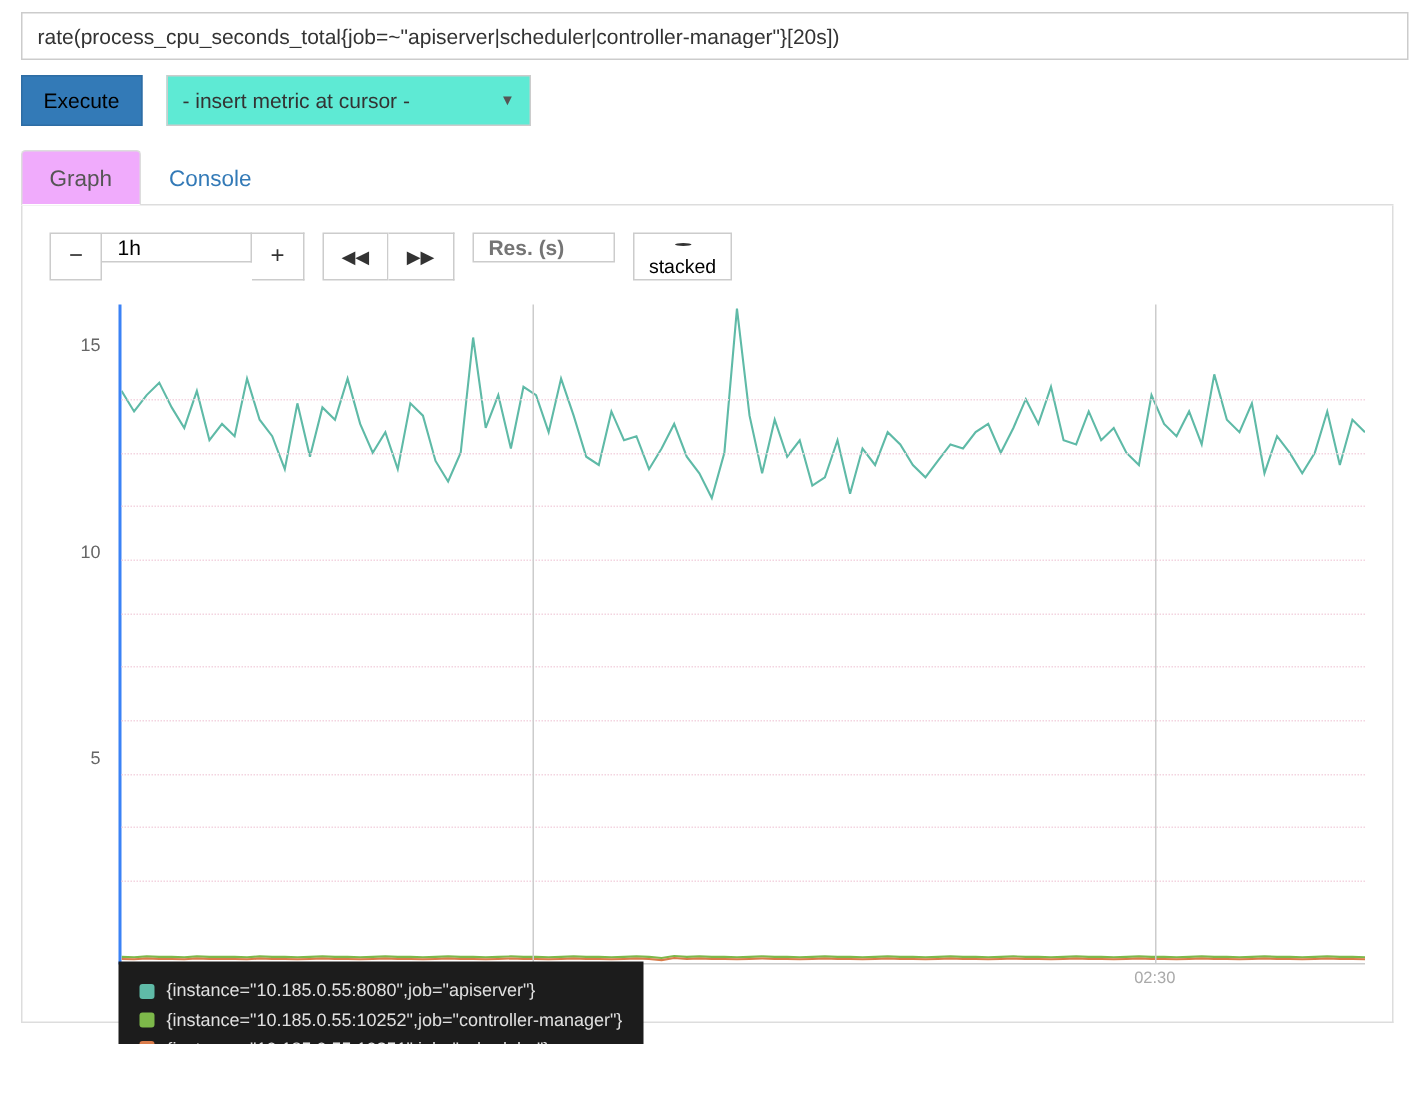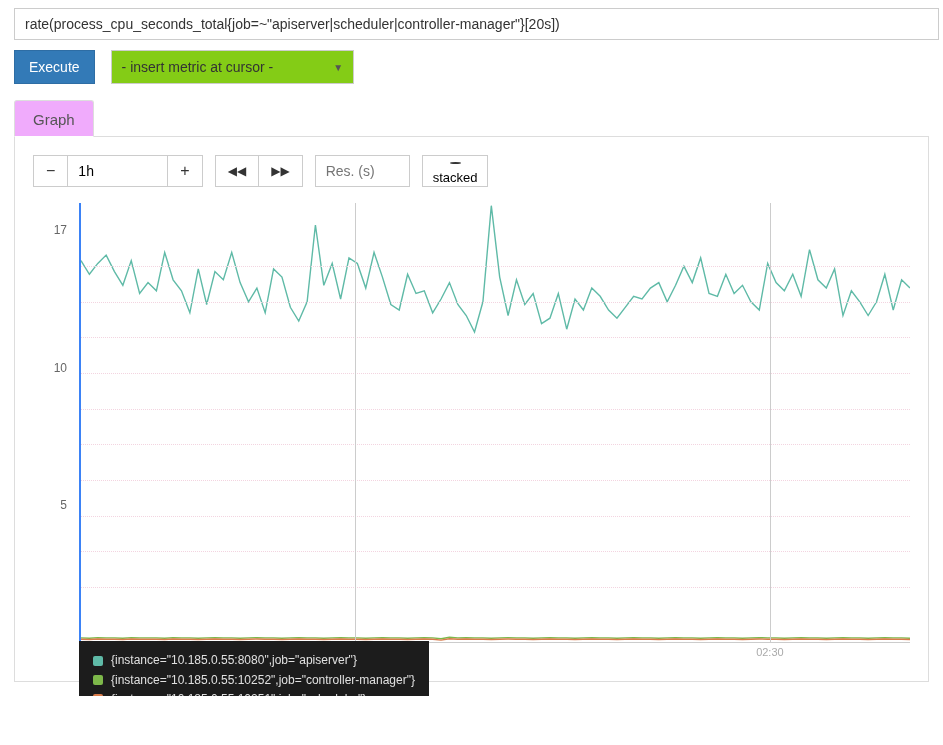--- a/index.html
+++ b/index.html
@@ -19,35 +19,35 @@
     font-family: inherit;
     color: #333;
   }
   .toolbar-row {
     display: flex;
     gap: 16px;
     margin: 0 14px 16px 14px;
   }
   .execute-btn {
     background: #337ab7;
-    color: #ffffff;
+    color: #000000;
     border: 1px solid #2e6da4;
     padding: 8px 14px;
     font-size: 14px;
     cursor: pointer;
   }
   .metric-select {
     border: 1px solid #ccc;
     padding: 8px 10px;
     font-size: 14px;
     display: flex;
     align-items: center;
     gap: 60px;
     cursor: pointer;
-    background: #84cc16;
+    background: #5eead4;
   }
   .metric-select .caret {
     font-size: 10px;
     color: #555;
   }
   .tabs {
     border-bottom: 1px solid #ddd;
     display: flex;
     margin: 0 14px;
   }
@@ -91,24 +91,24 @@
     color: #333;
     line-height: 1;
     height: 32px;
   }
   .ctrl-btn + .ctrl-btn, .ctrl-btn + .ctrl-input, .ctrl-input + .ctrl-btn { border-left: none; }
   .ctrl-input {
     border: 1px solid #ccc;
     padding: 6px 10px;
     font-size: 14px;
     width: 100px;
-    height: 32px;
+    height: 20px;
   }
   .ctrl-input.wide { width: 205px; }
-  .ctrl-input.med { width: 95px; }
+  .ctrl-input.med { width: 95px; font-weight: bold; }
   .stacked-btn {
     border: 1px solid #ccc;
     background: #fff;
     padding: 6px 10px;
     font-size: 13px;
     cursor: pointer;
     height: 32px;
     display: flex;
     align-items: center;
     gap: 6px;
@@ -178,20 +178,21 @@
 <div class="toolbar-row">
   <button class="execute-btn">Execute</button>
   <div class="metric-select">
     <span>- insert metric at cursor -</span>
     <span class="caret">▼</span>
   </div>
 </div>
 
 <div class="tabs">
   <div class="tab active">Graph</div>
+  <div class="tab">Console</div>
 </div>
 
 <div class="graph-panel">
 
   <div class="controls-row">
     <div class="ctrl-group">
       <button class="ctrl-btn">−</button>
       <input class="ctrl-input" value="1h" style="">
       <button class="ctrl-btn">+</button>
     </div>
@@ -203,21 +204,21 @@
     <button class="stacked-btn">
       <span class="stacked-icon"></span>
       <span>stacked</span>
     </button>
   </div>
 
   <div class="chart-area">
     <div class="y-axis" id="y-axis">
         <div class="y-tick" style="top: 301.812px;">5</div>
         <div class="y-tick" style="top: 164.625px;">10</div>
-        <div class="y-tick" style="top: 27.4375px;">17</div>
+        <div class="y-tick" style="top: 27.4375px;">15</div>
       </div>
     <div class="plot" id="plot">
       <svg class="lines" id="svg" preserveAspectRatio="none" viewBox="0 0 830 439">
           <path d="M0.0 57.6 L8.4 71.3 L16.8 60.4 L25.2 52.1 L33.5 68.6 L41.9 82.3 L50.3 57.6 L58.7 90.5 L67.1 79.6 L75.5 87.8 L83.8 49.4 L92.2 76.8 L100.6 87.8 L109.0 109.8 L117.4 65.9 L125.8 101.5 L134.1 68.6 L142.5 76.8 L150.9 49.4 L159.3 79.6 L167.7 98.8 L176.1 85.1 L184.4 109.8 L192.8 65.9 L201.2 74.1 L209.6 104.3 L218.0 118.0 L226.4 98.8 L234.7 22.0 L243.1 82.3 L251.5 60.4 L259.9 96.0 L268.3 54.9 L276.7 60.4 L285.1 85.1 L293.4 49.4 L301.8 74.1 L310.2 101.5 L318.6 107.0 L327.0 71.3 L335.4 90.5 L343.7 87.8 L352.1 109.8 L360.5 96.0 L368.9 79.6 L377.3 101.5 L385.7 112.5 L394.0 129.0 L402.4 98.8 L410.8 2.7 L419.2 74.1 L427.6 112.5 L436.0 76.8 L444.3 101.5 L452.7 90.5 L461.1 120.7 L469.5 115.2 L477.9 90.5 L486.3 126.2 L494.6 96.0 L503.0 107.0 L511.4 85.1 L519.8 93.3 L528.2 107.0 L536.6 115.2 L544.9 104.3 L553.3 93.3 L561.7 96.0 L570.1 85.1 L578.5 79.6 L586.9 98.8 L595.3 82.3 L603.6 63.1 L612.0 79.6 L620.4 54.9 L628.8 90.5 L637.2 93.3 L645.6 71.3 L653.9 90.5 L662.3 82.3 L670.7 98.8 L679.1 107.0 L687.5 60.4 L695.9 79.6 L704.2 87.8 L712.6 71.3 L721.0 93.3 L729.4 46.6 L737.8 76.8 L746.2 85.1 L754.5 65.9 L762.9 112.5 L771.3 87.8 L779.7 98.8 L788.1 112.5 L796.5 98.8 L804.8 71.3 L813.2 107.0 L821.6 76.8 L830.0 85.1 " fill="none" stroke="#5fbaa7" stroke-width="1.4"></path>
           <path d="M0.0 434.9 L8.4 435.2 L16.8 434.6 L25.2 434.9 L33.5 434.9 L41.9 435.2 L50.3 434.6 L58.7 434.9 L67.1 434.9 L75.5 434.9 L83.8 435.2 L92.2 434.6 L100.6 434.9 L109.0 434.9 L117.4 435.2 L125.8 434.9 L134.1 434.6 L142.5 434.9 L150.9 434.9 L159.3 435.2 L167.7 434.9 L176.1 434.6 L184.4 434.9 L192.8 434.9 L201.2 435.2 L209.6 434.9 L218.0 434.6 L226.4 434.9 L234.7 434.9 L243.1 435.2 L251.5 434.9 L259.9 434.6 L268.3 434.9 L276.7 434.9 L285.1 435.2 L293.4 434.9 L301.8 434.6 L310.2 434.9 L318.6 434.9 L327.0 435.2 L335.4 434.9 L343.7 434.6 L352.1 434.9 L360.5 435.7 L368.9 434.3 L377.3 434.9 L385.7 434.6 L394.0 434.9 L402.4 434.9 L410.8 435.2 L419.2 434.9 L427.6 434.6 L436.0 434.9 L444.3 434.9 L452.7 435.2 L461.1 434.9 L469.5 434.6 L477.9 434.9 L486.3 434.9 L494.6 435.2 L503.0 434.9 L511.4 434.6 L519.8 434.9 L528.2 434.9 L536.6 435.2 L544.9 434.9 L553.3 434.6 L561.7 434.9 L570.1 434.9 L578.5 435.2 L586.9 434.9 L595.3 434.6 L603.6 434.9 L612.0 434.9 L620.4 435.2 L628.8 434.9 L637.2 434.6 L645.6 434.9 L653.9 434.9 L662.3 435.2 L670.7 434.9 L679.1 434.6 L687.5 434.9 L695.9 434.9 L704.2 435.2 L712.6 434.9 L721.0 434.6 L729.4 434.9 L737.8 434.9 L746.2 435.2 L754.5 434.9 L762.9 434.6 L771.3 434.9 L779.7 434.9 L788.1 435.2 L796.5 434.9 L804.8 434.6 L813.2 434.9 L821.6 434.9 L830.0 435.2 " fill="none" stroke="#7db84a" stroke-width="1.4"></path>
           <path d="M0.0 436.3 L8.4 436.5 L16.8 436.0 L25.2 436.3 L33.5 436.3 L41.9 436.5 L50.3 436.0 L58.7 436.3 L67.1 436.3 L75.5 436.3 L83.8 436.5 L92.2 436.0 L100.6 436.3 L109.0 436.3 L117.4 436.5 L125.8 436.3 L134.1 436.0 L142.5 436.3 L150.9 436.3 L159.3 436.5 L167.7 436.3 L176.1 436.0 L184.4 436.3 L192.8 436.3 L201.2 436.5 L209.6 436.3 L218.0 436.0 L226.4 436.3 L234.7 436.3 L243.1 436.5 L251.5 436.3 L259.9 436.0 L268.3 436.3 L276.7 436.3 L285.1 436.5 L293.4 436.3 L301.8 436.0 L310.2 436.3 L318.6 436.3 L327.0 436.5 L335.4 436.3 L343.7 436.0 L352.1 436.3 L360.5 437.1 L368.9 435.7 L377.3 436.3 L385.7 436.0 L394.0 436.3 L402.4 436.3 L410.8 436.5 L419.2 436.3 L427.6 436.0 L436.0 436.3 L444.3 436.3 L452.7 436.5 L461.1 436.3 L469.5 436.0 L477.9 436.3 L486.3 436.3 L494.6 436.5 L503.0 436.3 L511.4 436.0 L519.8 436.3 L528.2 436.3 L536.6 436.5 L544.9 436.3 L553.3 436.0 L561.7 436.3 L570.1 436.3 L578.5 436.5 L586.9 436.3 L595.3 436.0 L603.6 436.3 L612.0 436.3 L620.4 436.5 L628.8 436.3 L637.2 436.0 L645.6 436.3 L653.9 436.3 L662.3 436.5 L670.7 436.3 L679.1 436.0 L687.5 436.3 L695.9 436.3 L704.2 436.5 L712.6 436.3 L721.0 436.0 L729.4 436.3 L737.8 436.3 L746.2 436.5 L754.5 436.3 L762.9 436.0 L771.3 436.3 L779.7 436.3 L788.1 436.5 L796.5 436.3 L804.8 436.0 L813.2 436.3 L821.6 436.3 L830.0 436.5 " fill="none" stroke="#d97b4a" stroke-width="1.4"></path>
         </svg>
     <div class="grid-h" style="top: 384.125px;"></div>
         <div class="grid-h" style="top: 348.456px;"></div>
         <div class="grid-h" style="top: 312.788px;"></div>

